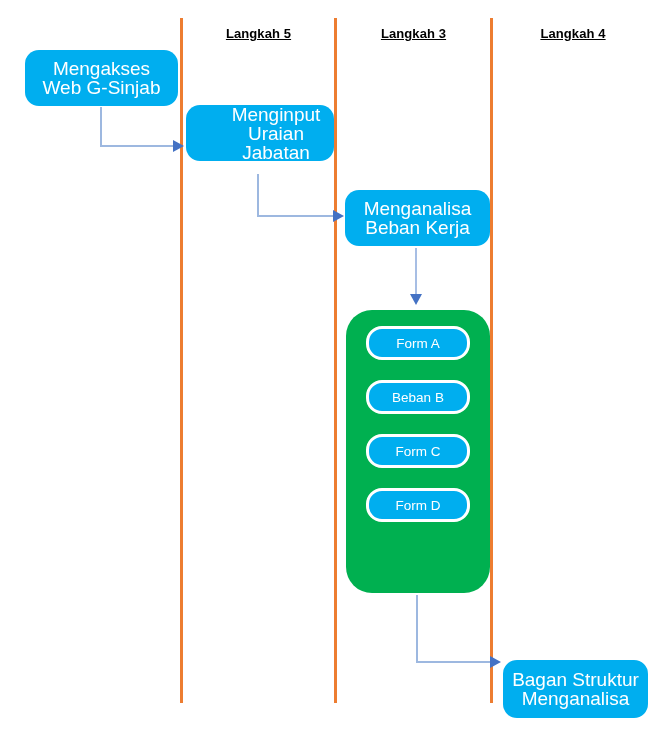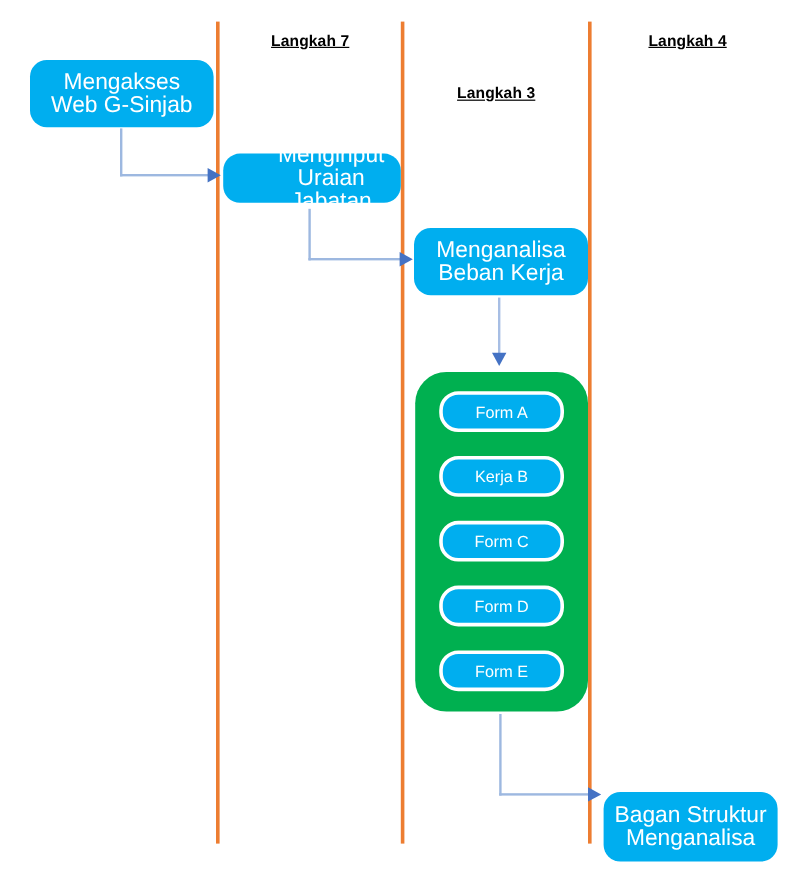--- a/index.html
+++ b/index.html
@@ -108,36 +108,36 @@
 </style>
 </head>
 <body>
 
 <div id="canvas">
 
   <div class="divider" style="left:180px;"></div>
   <div class="divider" style="left:334px;"></div>
   <div class="divider" style="left:490px;"></div>
 
-  <div class="col-header" style="left:183px; width:151px;">Langkah 7</div>
-  <div class="col-header" style="left:337px; width:153px;margin-top:44px;">Langkah 3</div>
+  <div class="col-header" style="left:183px; width:151px;">Langkah 5</div>
+  <div class="col-header" style="left:337px; width:153px;">Langkah 3</div>
   <div class="col-header" style="left:493px; width:160px;">Langkah 4</div>
 
   <div class="node" style="left:25px; top:50px; width:153px; height:56px;">
     <div>
       <div>Mengakses</div>
       <div>Web G-Sinjab</div>
     </div>
   </div>
 
   <div class="seg-v" style="left:100px; top:107px; height:40px;"></div>
   <div class="seg-h" style="left:100px; top:145px; width:75px;"></div>
   <div class="arrow-right" style="left:173px; top:140px;"></div>
 
-  <div class="node" style="left:186px; top:128px; width:148px; height:41px;padding-left:40px;">
+  <div class="node" style="left:186px; top:105px; width:148px; height:56px;padding-left:40px;">
     <div>
       <div>Menginput</div>
       <div>Uraian Jabatan</div>
     </div>
   </div>
 
   <div class="seg-v" style="left:257px; top:174px; height:43px;"></div>
   <div class="seg-h" style="left:257px; top:215px; width:78px;"></div>
   <div class="arrow-right" style="left:333px; top:210px;"></div>
 
@@ -149,30 +149,27 @@
   </div>
 
   <div class="seg-v seg-v-strong" style="left:415px; top:248px; height:49px;"></div>
   <div class="arrow-down" style="left:410px; top:294px;"></div>
 
   <div class="group-box" style="left:346px; top:310px; width:144px; height:283px;">
     <div class="form-pill" style="left:20px; top:16px; width:104px; height:34px;">
       <span>Form A</span>
     </div>
     <div class="form-pill" style="left:20px; top:70px; width:104px; height:34px;">
-      <span>Kerja B</span>
+      <span>Beban B</span>
     </div>
     <div class="form-pill" style="left:20px; top:124px; width:104px; height:34px;">
       <span>Form C</span>
     </div>
     <div class="form-pill" style="left:20px; top:178px; width:104px; height:34px;">
       <span>Form D</span>
-    </div>
-    <div class="form-pill" style="left:20px; top:232px; width:104px; height:34px;">
-      <span>Form E</span>
     </div>
   </div>
 
   <div class="seg-v" style="left:416px; top:595px; height:68px;"></div>
   <div class="seg-h" style="left:416px; top:661px; width:76px;"></div>
   <div class="arrow-right" style="left:490px; top:656px;"></div>
 
   <div class="node" style="left:503px; top:660px; width:145px; height:58px;">
     <div>
       <div>Bagan Struktur</div>

